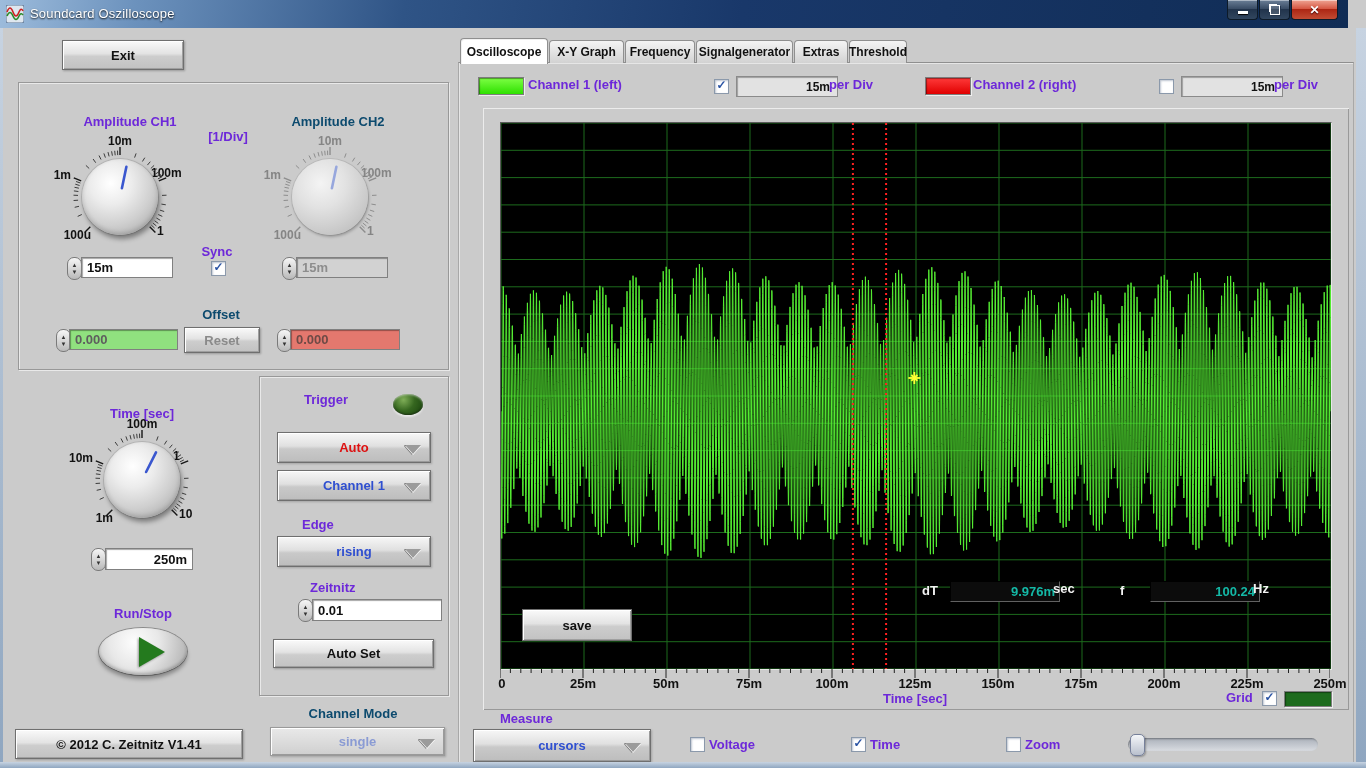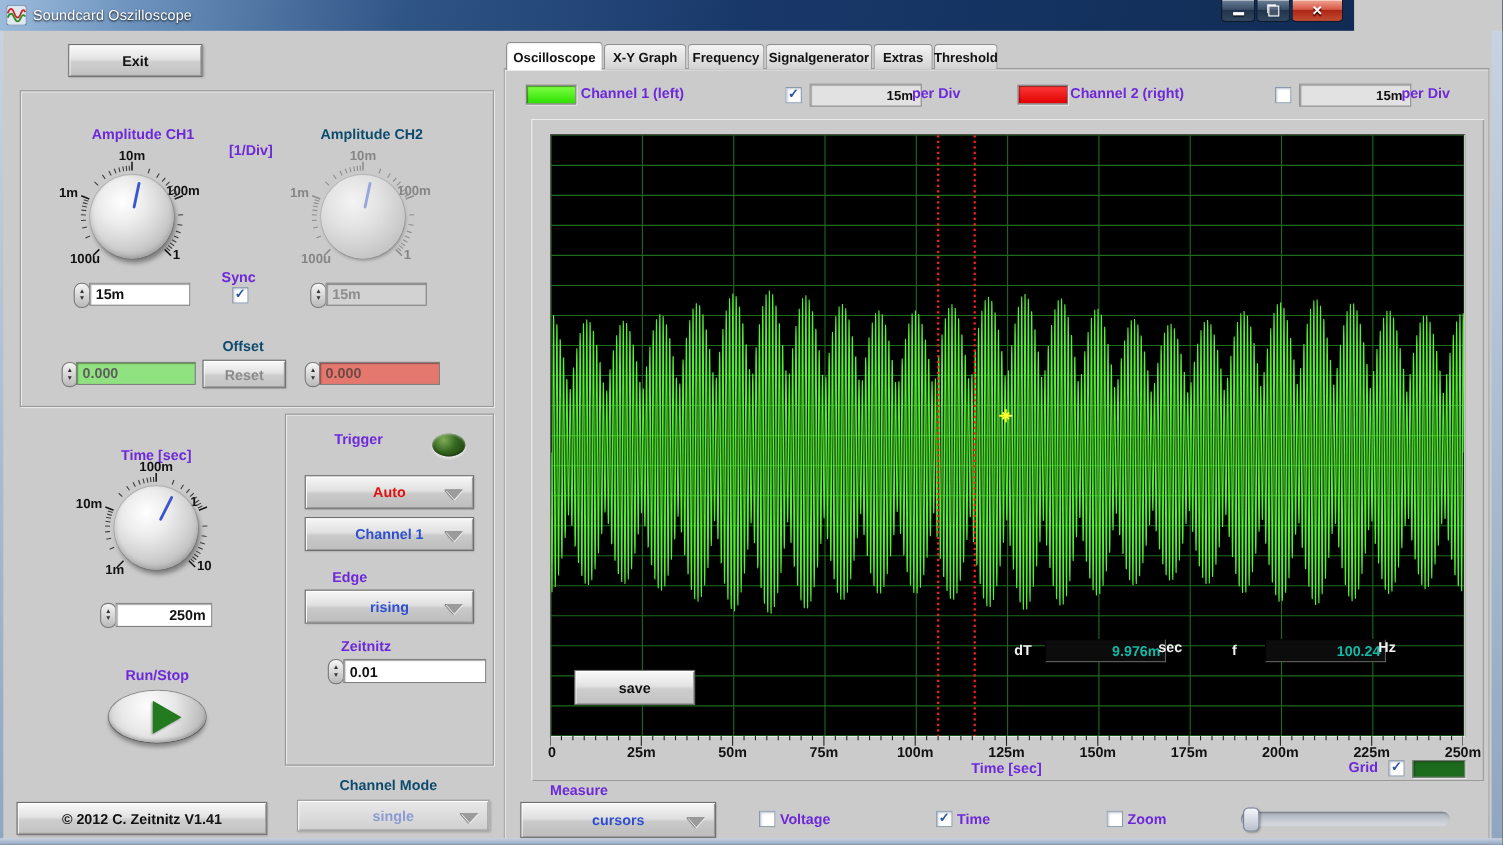--- a/index.html
+++ b/index.html
@@ -1,20 +1,20 @@
 <!DOCTYPE html>
 <html><head>
 <meta charset="utf-8">
 <style>
   html,body{margin:0;padding:0;background:#555;}
   #app{position:relative;width:1366px;height:768px;overflow:hidden;
        font-family:"Liberation Sans",sans-serif;background:#cbcbcb;
        outline:1px solid #122b4d;}
   
-  #titlebar{position:absolute;left:0;top:0;width:1231px;height:28px;
+  #titlebar{position:absolute;left:0;top:0;width:1348px;height:28px;
     background:linear-gradient(100deg,#9dbcdc 0%,#6霧 0%,#6c92bd 10%,#2f5486 30%,#19386a 55%,#102c55 100%);
     background:linear-gradient(100deg,#9dbcdc 0%,#6c92bd 10%,#2f5486 30%,#19386a 55%,#102c55 100%);}
   #title-text{position:absolute;left:30px;top:6px;color:#fff;font-size:13px;letter-spacing:.2px;
     text-shadow:0 1px 2px #000;}
   #app-icon{position:absolute;left:6px;top:5px;width:18px;height:18px;}
   .win-btns{position:absolute;top:0;right:10px;display:flex;gap:1px;}
   .wbtn{height:19px;border:1px solid #0d1a28;border-top:none;border-radius:0 0 4px 4px;
     display:flex;align-items:center;justify-content:center;box-shadow:inset 0 1px 0 rgba(255,255,255,.45);}
   .wbtn.min,.wbtn.max{width:29px;background:linear-gradient(#6b7f97 0%,#3a4d66 45%,#22344c 50%,#31465f 100%);}
   .wbtn.close{width:45px;background:linear-gradient(#efa493 0%,#d65844 45%,#ad2714 50%,#c24b33 100%);}
@@ -354,20 +354,23 @@
   <div class="dd" style="left:277px;top:536px;width:152px;height:29px;">
     <span class="lblv blue-text">rising</span>
     <span class="arr"></span>
   </div>
   <div class="lbl" style="left:310px;top:580px;">Zeitnitz</div>
   <div class="spin" style="left:298px;top:599px;">
       <span>▲</span>
       <span>▼</span>
     </div>
   <div class="field" style="left:312px;top:599px;width:118px;height:20px;">0.01</div>
+  <div class="btn3d" style="left:273px;top:639px;width:159px;height:27px;">
+      <span>Auto Set</span>
+    </div>
 
   <div class="lbl ctr gray" style="left:305px;top:706px;width:96px;">Channel Mode</div>
   <div class="dd dis" style="left:270px;top:727px;width:173px;height:27px;">
     <span class="lblv">single</span>
     <span class="arr"></span>
   </div>
 
   <div id="tabpanel"></div>
   <div class="tab active" style="left:460px;width:86px;">
       <span>Oscilloscope</span>

